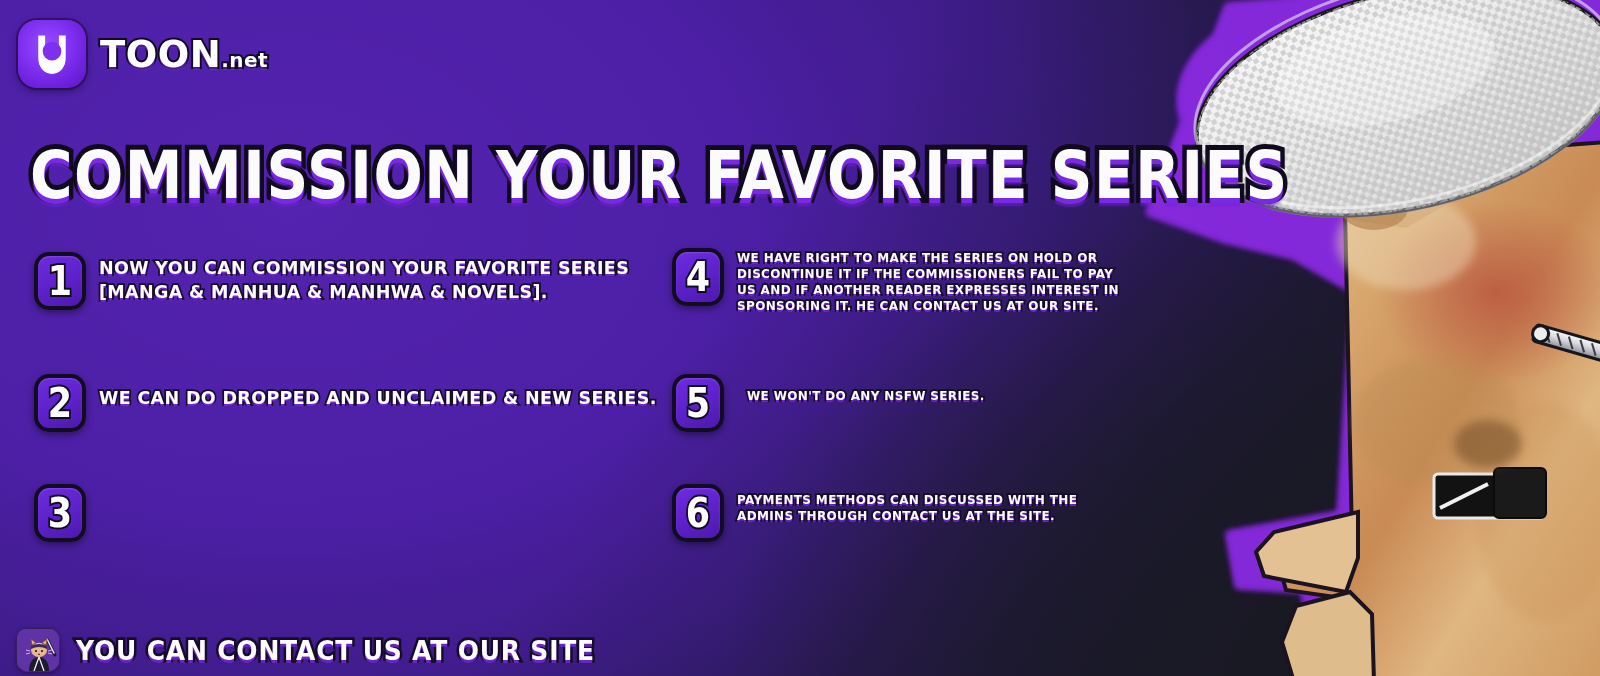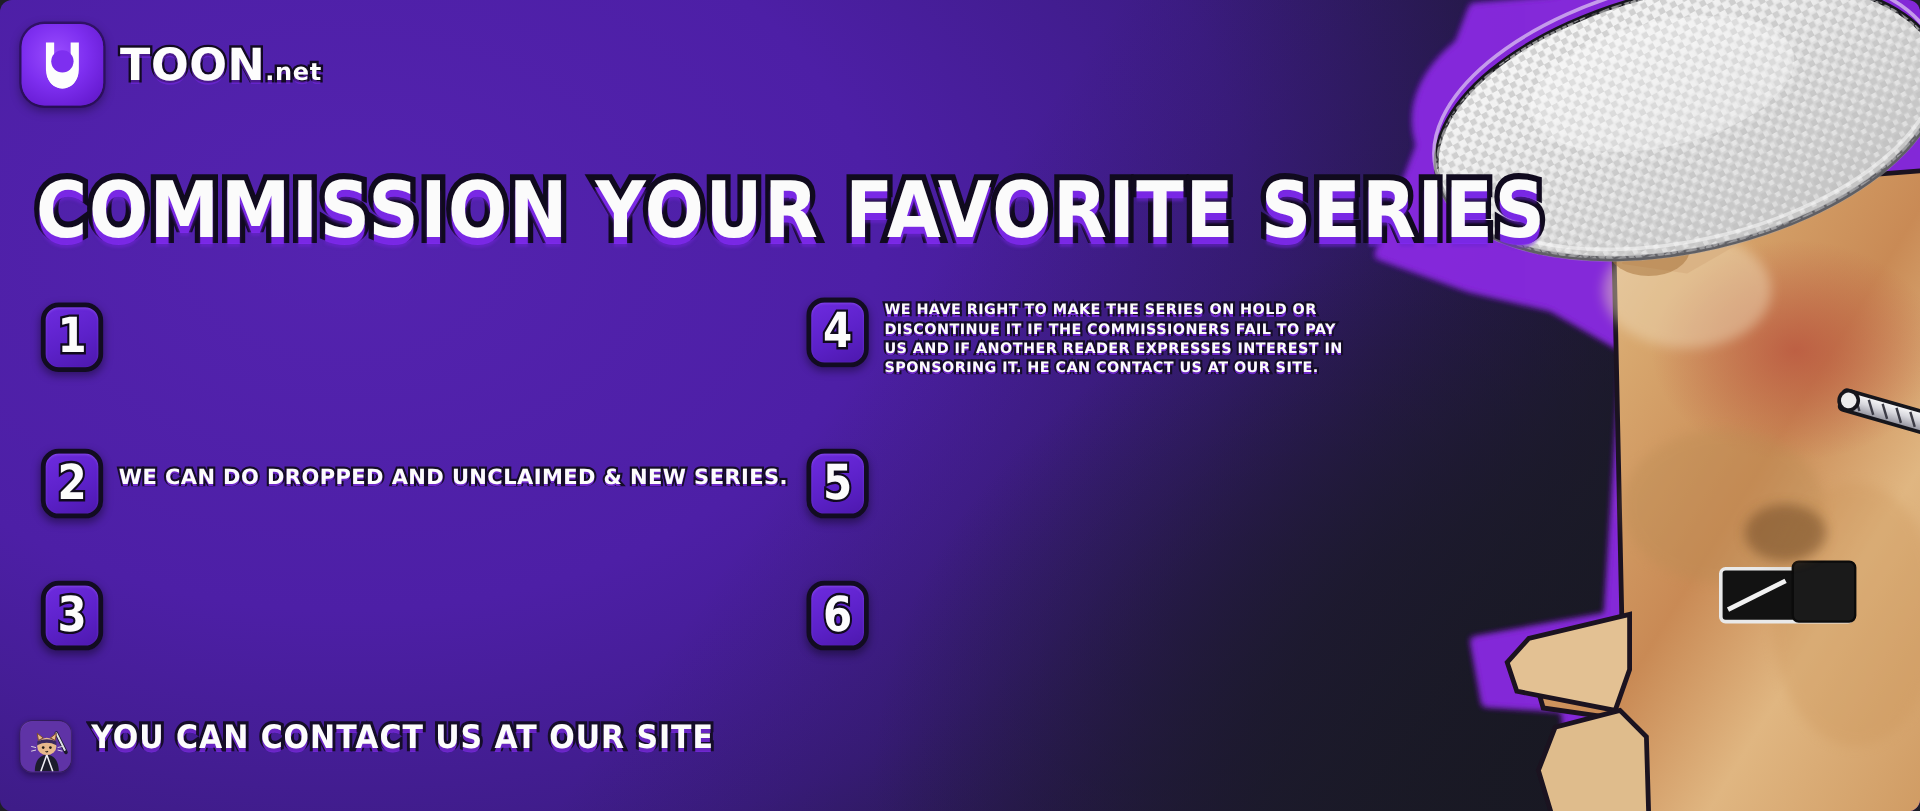--- a/index.html
+++ b/index.html
@@ -13,21 +13,20 @@
     font-family: "DejaVu Sans", sans-serif;
   }
 
   #banner {
     position: relative;
     width: 1600px;
     height: 676px;
     overflow: hidden;
     background:
       radial-gradient(ellipse 1300px 900px at 18% 30%, #5423af 0%, #4d1fa6 34%, #3d1c86 58%, #2b1a58 76%, #201d30 88%, #1d1d26 100%);
-    border-radius: 10px;
   }
 
   
   #bg-vignette {
     position: absolute;
     inset: 0;
     background:
       radial-gradient(ellipse 1000px 700px at 88% 95%, rgba(24,24,34,.95) 0%, rgba(26,26,38,.72) 35%, rgba(30,28,52,0) 68%),
       linear-gradient(125deg, rgba(0,0,0,0) 45%, rgba(22,22,32,.55) 78%, rgba(20,20,28,.85) 100%);
     pointer-events: none;
@@ -154,22 +153,23 @@
   #p4 { position:absolute; left:0;  top:0;   }
   #p5 { position:absolute; left:0;  top:126px; }
   #p6 { position:absolute; left:0;  top:236px; }
   #p5 .ptext { padding-top: 15px; padding-left: 10px; }
   #p6 .ptext { padding-top: 9px; }
   #p4 .ptext { padding-top: 3px; }
 
   
   #footer {
     position: absolute;
-    left: 16px; bottom: 32px;
+    left: 16px; bottom: 4px;
     display: flex;
+    align-items: center;
     gap: 16px;
     z-index: 6;
   }
   #footer-avatar {
     position: relative;
     width: 44px; height: 44px;
     border-radius: 11px;
     background: linear-gradient(150deg, #7b45c8 0%, #5f33a6 50%, #4b2a86 100%);
     border: 1px solid rgba(20,12,40,.5);
     overflow: hidden;
@@ -320,20 +320,22 @@
   </div>
 
   <h1 id="headline">COMMISSION YOUR FAVORITE SERIES</h1>
 
   <div class="col" id="col-left">
 
     <div class="point" id="p1">
       <div class="badge">
         <span>1</span>
       </div>
+      <div class="ptext">NOW YOU CAN COMMISSION YOUR FAVORITE SERIES
+[MANGA &amp; MANHUA &amp; MANHWA  &amp; NOVELS].</div>
     </div>
 
     <div class="point" id="p2">
       <div class="badge">
         <span>2</span>
       </div>
       <div class="ptext">WE CAN DO DROPPED AND UNCLAIMED &amp; NEW SERIES.</div>
     </div>
 
     <div class="point" id="p3">
@@ -352,26 +354,29 @@
       <div class="ptext">WE HAVE RIGHT TO MAKE THE SERIES ON HOLD OR
 DISCONTINUE IT IF THE COMMISSIONERS FAIL TO PAY
 US AND IF ANOTHER READER EXPRESSES INTEREST IN
 SPONSORING IT. HE CAN CONTACT US AT OUR SITE.</div>
     </div>
 
     <div class="point" id="p5">
       <div class="badge">
         <span>5</span>
       </div>
+      <div class="ptext">WE WON'T DO ANY NSFW SERIES.</div>
     </div>
 
     <div class="point" id="p6">
       <div class="badge">
         <span>6</span>
       </div>
+      <div class="ptext">PAYMENTS METHODS CAN DISCUSSED WITH THE
+ADMINS THROUGH CONTACT US AT THE SITE.</div>
     </div>
   </div>
 
   <div id="footer">
     <div id="footer-avatar">
       <svg viewBox="0 0 44 44" width="44" height="44">
         <rect width="44" height="44" rx="11" fill="#5f33a6"></rect>
 
         <path d="M30 10 L38 26" stroke="#1a1a28" stroke-width="3" stroke-linecap="round"></path>
         <path d="M30 10 L37 24" stroke="#dcdce6" stroke-width="1.6" stroke-linecap="round"></path>

